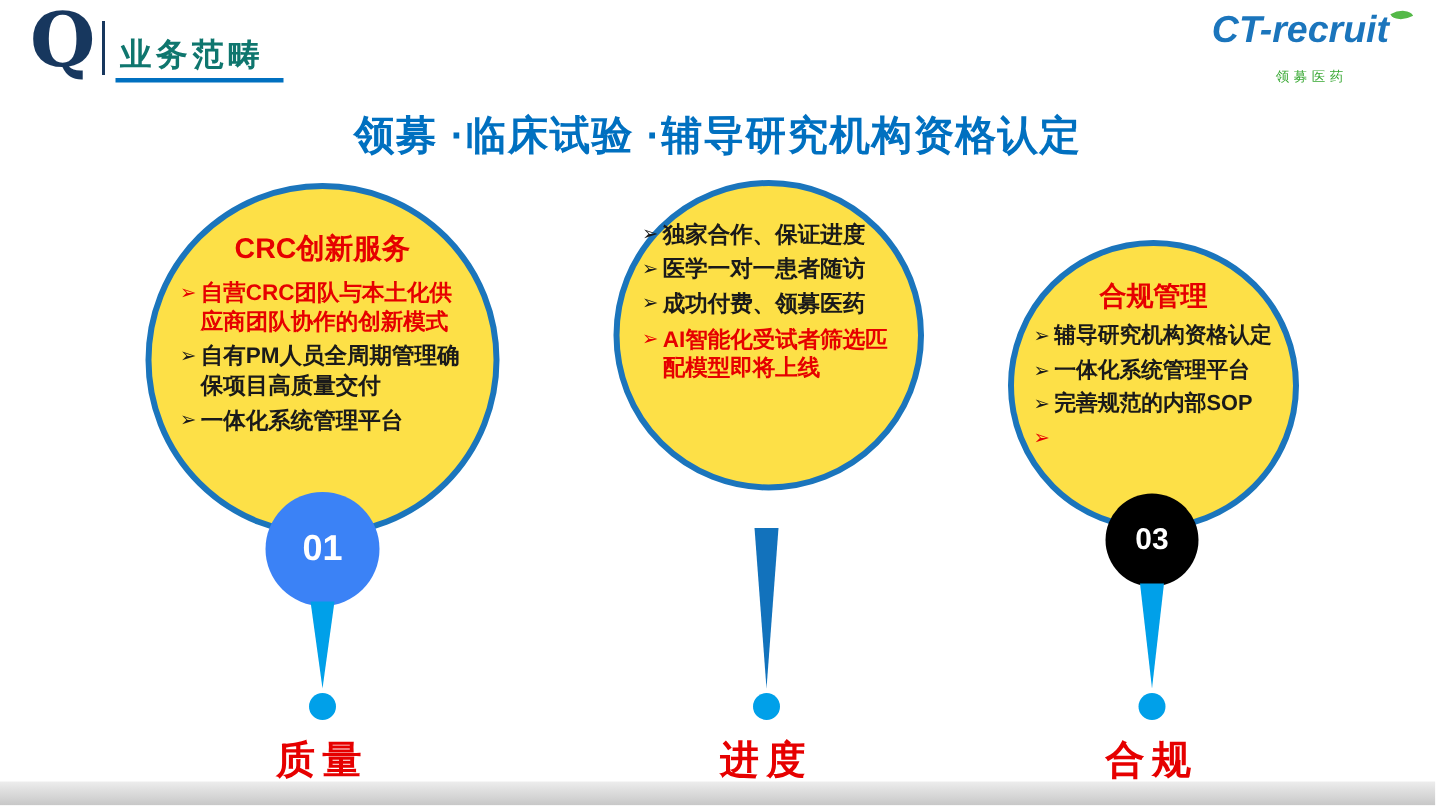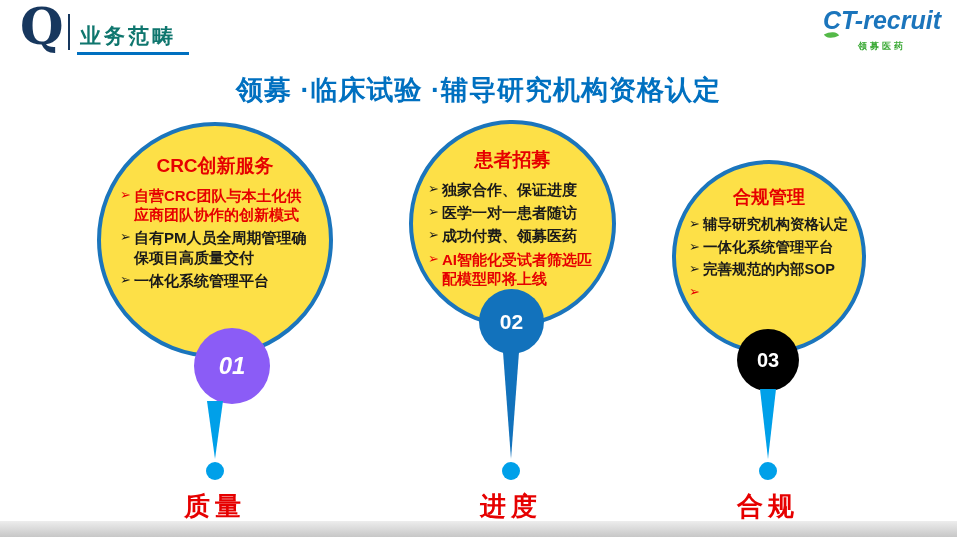--- a/index.html
+++ b/index.html
@@ -15,30 +15,30 @@
     font-size:50px;font-weight:bold;color:#17375e;line-height:1;
   }
   .header-divider{position:absolute;left:68px;top:14px;width:2px;height:36px;background:#17375e;}
   .section-title{
     position:absolute;left:80px;top:22px;font-size:21px;font-weight:bold;color:#0f766e;letter-spacing:3px;
   }
   .section-underline{position:absolute;left:77px;top:52px;width:112px;height:3px;background:#0070c0;}
 
   
   .brand{position:absolute;right:16px;top:8px;text-align:center;}
-  .brand-row{display:flex;align-items:flex-start;justify-content:flex-end;flex-direction:column;}
+  .brand-row{display:flex;align-items:flex-start;justify-content:flex-end;}
   .brand-name{
     font-size:25px;font-weight:bold;font-style:italic;color:#1b75bc;line-height:1;
     font-family:"Liberation Sans","DejaVu Sans",sans-serif;
   }
   .brand-leaf{
     display:inline-block;width:13px;height:8px;background:#54b948;
     border-radius:0 100% 0 100%;transform:rotate(-28deg);margin:-2px 0 0 2px;
   }
-  .brand-sub{font-size:9px;color:#3aa935;letter-spacing:3px;margin-top:1px;font-weight:bold;}
+  .brand-sub{font-size:9px;color:#3aa935;letter-spacing:3px;margin-top:12px;}
 
   
   .main-title{
     position:absolute;left:0;right:0;top:72px;text-align:center;
     font-size:27px;font-weight:bold;color:#0070c0;letter-spacing:1px;
   }
 
   
   .circle{
     position:absolute;border:4px solid #1b75bc;border-radius:50%;background:#fde047;
@@ -53,21 +53,21 @@
   .bullet{display:flex;font-size:15px;font-weight:600;color:#1a1a1a;line-height:1.28;}
   .c3 .bullet{font-size:14.5px;}
   .bullet[data-color="red"]{color:#e60000;}
   .bullet .marker{flex:none;margin-right:3px;font-size:13px;padding-top:1px;}
 
   
   .badge{
     position:absolute;border-radius:50%;color:#ffffff;font-weight:bold;
     display:flex;align-items:center;justify-content:center;
   }
-  .b1{left:194px;top:328px;width:76px;height:76px;background:#8b5cf6;font-size:24px;font-style:italic;}
+  .b1{left:177px;top:328px;width:76px;height:76px;background:#3b82f6;font-size:24px;}
   .b2{left:479px;top:289px;width:65px;height:65px;background:#1272bc;font-size:21px;}
   .b3{left:737px;top:329px;width:62px;height:62px;background:#000000;font-size:20px;}
 
   
   .tail{position:absolute;width:0;height:0;border-left:8px solid transparent;border-right:8px solid transparent;}
   .t1{left:207px;top:401px;border-top:58px solid #00a0e9;}
   .t2{left:503px;top:352px;border-top:107px solid #1272bc;}
   .t3{left:760px;top:389px;border-top:70px solid #00a0e9;}
   .dot{position:absolute;width:18px;height:18px;border-radius:50%;background:#00a0e9;}
   .d1{left:206px;top:462px;}
@@ -118,21 +118,20 @@
         <span>自有PM人员全周期管理确保项目高质量交付</span>
       </li>
       <li class="bullet" data-color="black">
         <span class="marker">➢</span>
         <span>一体化系统管理平台</span>
       </li>
     </ul>
   </div>
 
   <div class="circle c2">
-    <div class="circle-title">患者招募</div>
     <ul class="bullets">
       <li class="bullet" data-color="black">
         <span class="marker">➢</span>
         <span>独家合作、保证进度</span>
       </li>
       <li class="bullet" data-color="black">
         <span class="marker">➢</span>
         <span>医学一对一患者随访</span>
       </li>
       <li class="bullet" data-color="black">
@@ -161,21 +160,20 @@
         <span class="marker">➢</span>
         <span>完善规范的内部SOP</span>
       </li>
       <li class="bullet" data-color="red">
         <span class="marker">➢</span>
       </li>
     </ul>
   </div>
 
   <div class="badge b1">01</div>
-  <div class="badge b2">02</div>
   <div class="badge b3">03</div>
 
   <div class="tail t1"></div>
   <div class="tail t2"></div>
   <div class="tail t3"></div>
 
   <div class="dot d1"></div>
   <div class="dot d2"></div>
   <div class="dot d3"></div>
 

